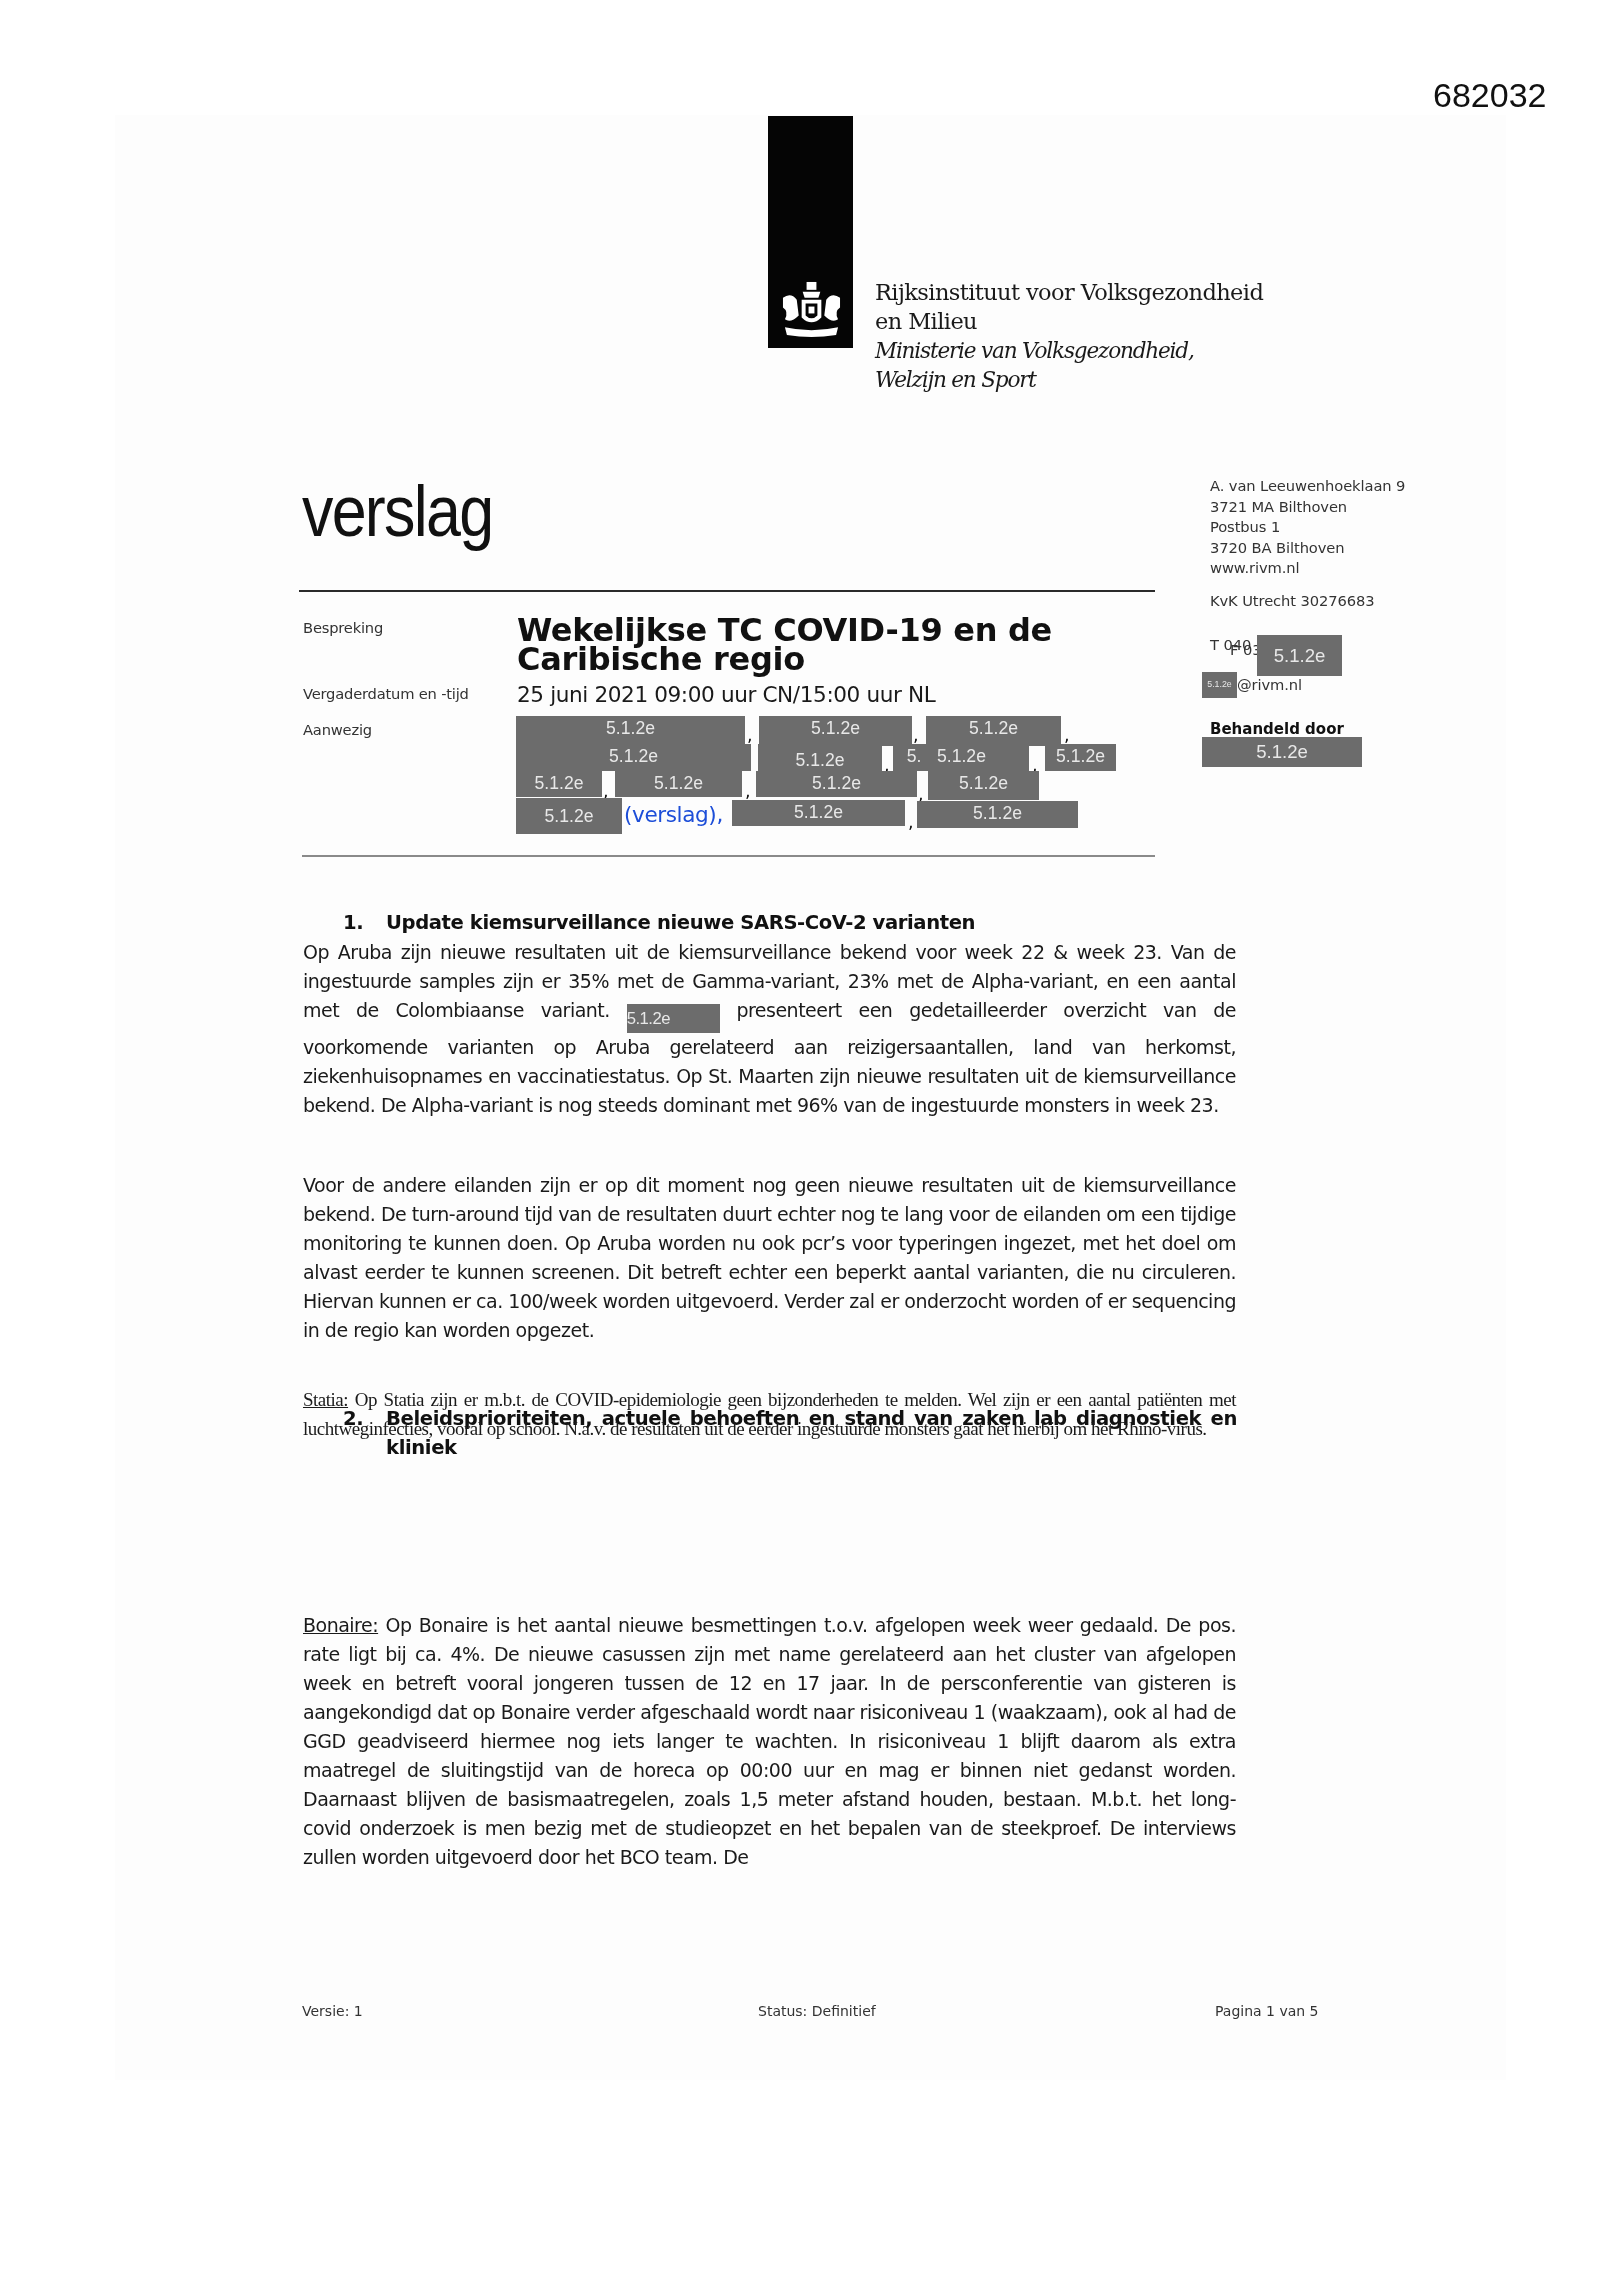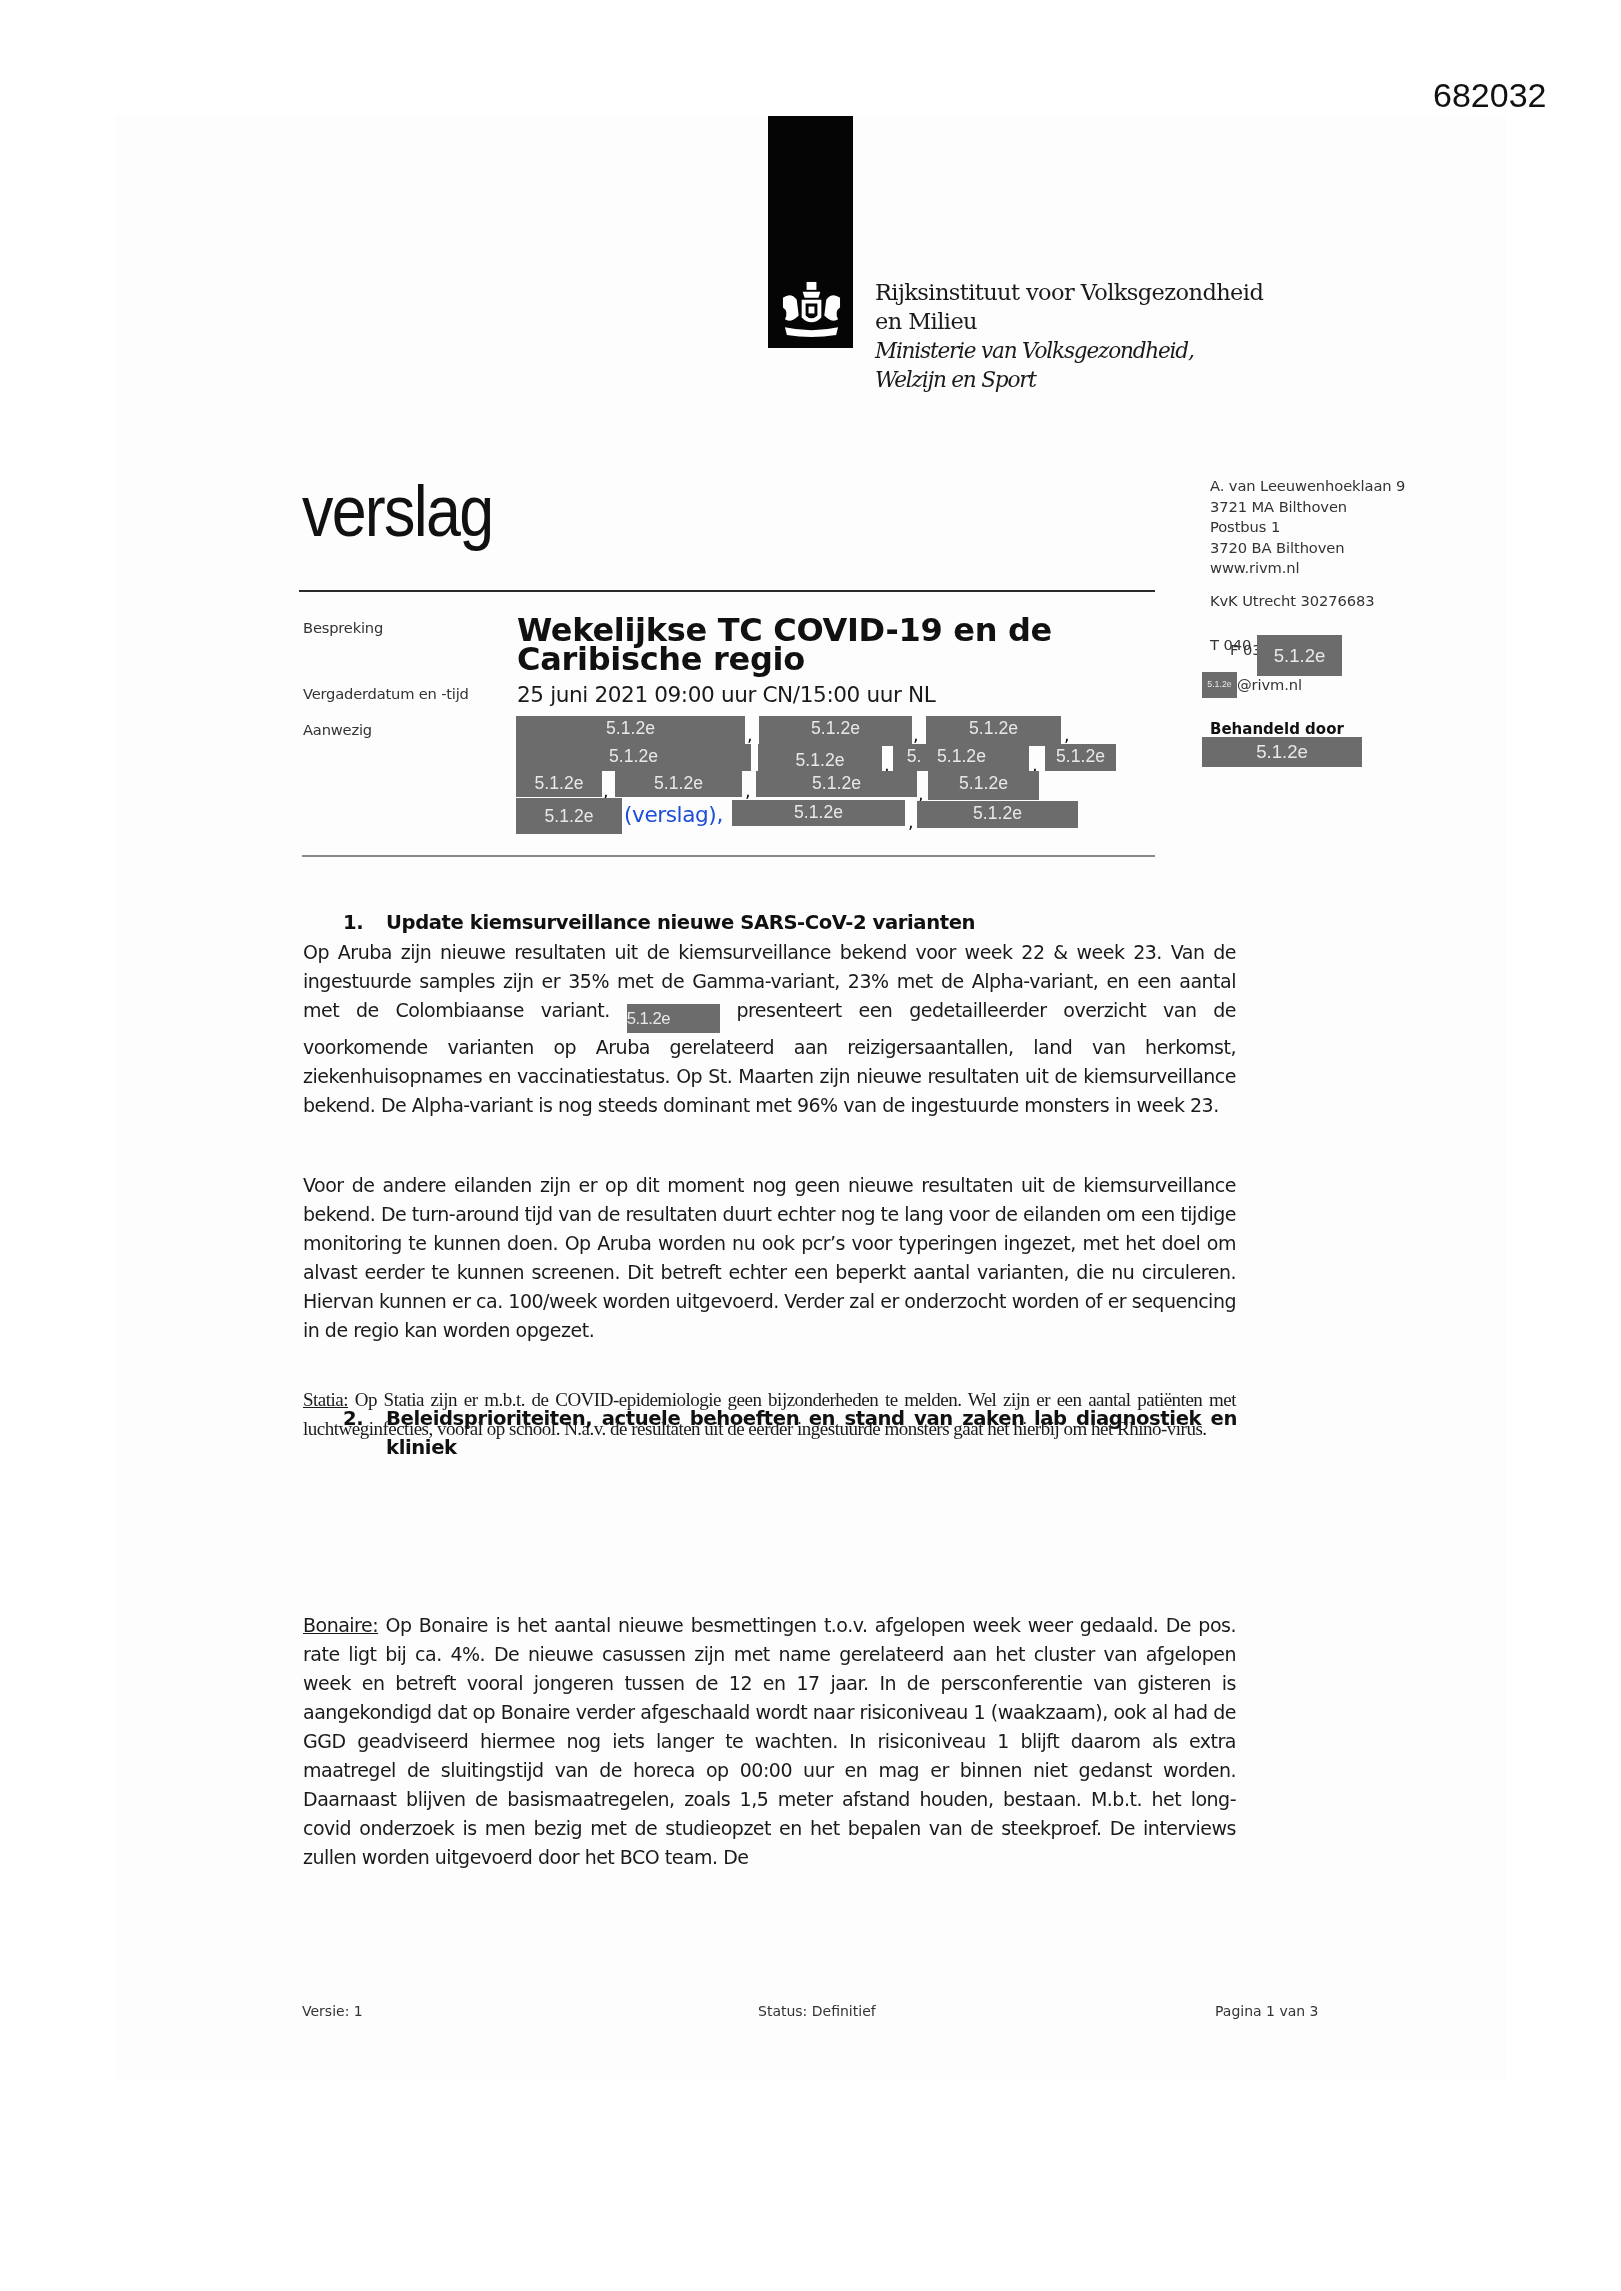--- a/index.html
+++ b/index.html
@@ -133,14 +133,14 @@
 </div>
 <div class="section" style="top:1384px;font-family:Liberation Serif, serif;">
   <p><span class="u">Statia:</span><span> Op Statia zijn er m.b.t. de COVID-epidemiologie geen bijzonderheden te melden. Wel zijn er een aantal patiënten met luchtweginfecties, vooral op school. N.a.v. de resultaten uit de eerder ingestuurde monsters gaat het hierbij om het Rhino-virus.</span></p>
 </div>
 <div class="section" style="top:1610px;">
   <p><span class="u">Bonaire:</span><span> Op Bonaire is het aantal nieuwe besmettingen t.o.v. afgelopen week weer gedaald. De pos. rate ligt bij ca. 4%. De nieuwe casussen zijn met name gerelateerd aan het cluster van afgelopen week en betreft vooral jongeren tussen de 12 en 17 jaar. In de persconferentie van gisteren is aangekondigd dat op Bonaire verder afgeschaald wordt naar risiconiveau 1 (waakzaam), ook al had de GGD geadviseerd hiermee nog iets langer te wachten. In risiconiveau 1 blijft daarom als extra maatregel de sluitingstijd van de horeca op 00:00 uur en mag er binnen niet gedanst worden. Daarnaast blijven de basismaatregelen, zoals 1,5 meter afstand houden, bestaan. M.b.t. het long-covid onderzoek is men bezig met de studieopzet en het bepalen van de steekproef. De interviews zullen worden uitgevoerd door het BCO team. De</span></p>
 </div>
 
 <div class="footer" style="left:302px;">Versie: 1</div>
 <div class="footer" style="left:758px;">Status: Definitief</div>
-<div class="footer" style="left:1215px;">Pagina 1 van 3</div>
+<div class="footer" style="left:1215px;">Pagina 1 van 5</div>
 
 
 </body></html>

